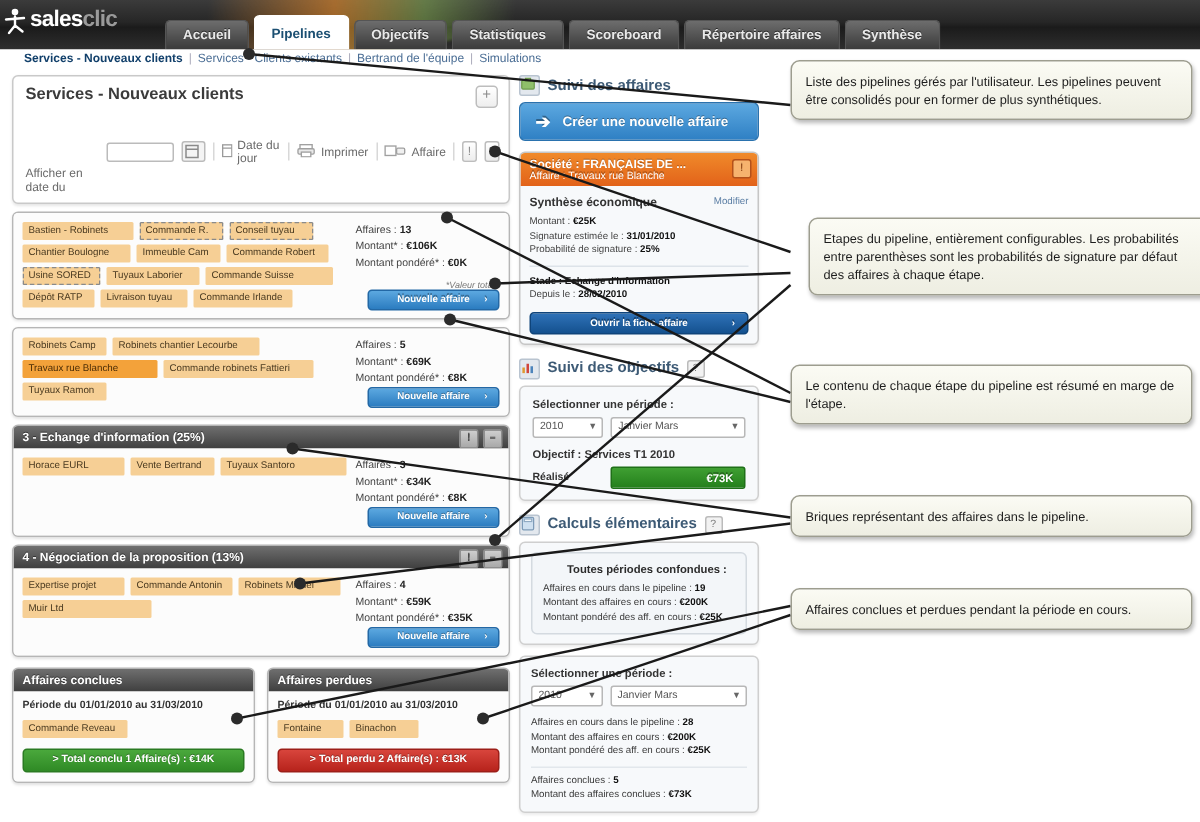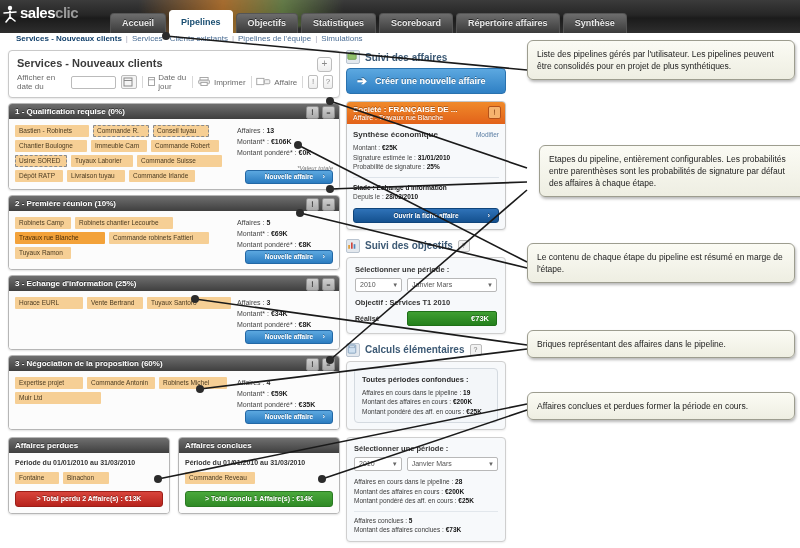--- a/index.html
+++ b/index.html
@@ -41,21 +41,21 @@
   .rightcol{position:absolute;left:346px;top:2px;width:160px;}
   
   .pipecard{border:1px solid #c9c9c9;border-radius:4px;background:#fff;
     box-shadow:0 1px 2px rgba(0,0,0,.10);}
   .pipehead{padding:6px 8px 0 8px;position:relative;}
   .pipetitle{font-size:11px;font-weight:bold;color:#3b3b3b;}
   .plusbtn{position:absolute;right:7px;top:6px;width:13px;height:13px;border:1px solid #bdbdbd;
     border-radius:3px;background:linear-gradient(to bottom,#fff,#eee);color:#8a8a8a;
     font-size:10px;line-height:12px;text-align:center;}
   .pipetools{display:flex;align-items:center;padding:4px 6px 6px 8px;font-size:8px;color:#6a6a6a;gap:5px;}
-  .pipetools .lbl{color:#6a6a6a;}
+  .pipetools .lbl{color:#6a6a6a;margin-top:38px;}
   .dateinput{width:60px;height:11px;border:1px solid #bbb;background:#fff;border-radius:2px;}
   .caldrop{width:14px;height:12px;border:1px solid #bbb;border-radius:2px;background:#f4f4f4;
     display:inline-block;position:relative;}
   .vsep{width:1px;height:12px;background:#d8d8d8;display:inline-block;}
   .tool{display:flex;align-items:center;gap:3px;color:#6a6a6a;}
   .sqbtn{width:11px;height:12px;border:1px solid #bdbdbd;border-radius:2px;
     background:linear-gradient(to bottom,#fff,#ededed);text-align:center;line-height:12px;
     font-size:8px;color:#8a8a8a;}
   
   .stage{margin-top:5px;border:1px solid #b6b6b6;border-radius:4px;overflow:hidden;background:#fff;
@@ -131,21 +131,21 @@
   .sel .ar{position:absolute;right:3px;top:0;font-size:6px;color:#666;}
   .sel.y{width:34px;}
   .sel.m{width:84px;}
   .objrow{display:flex;align-items:center;margin-top:4px;}
   .objname{width:52px;font-size:7px;font-weight:bold;color:#333;}
   .objbar{flex:1;height:13px;border-radius:2px;line-height:13px;text-align:right;padding-right:7px;
     color:#fff;font-size:7.5px;font-weight:bold;text-shadow:0 -1px 0 rgba(0,0,0,.35);}
   .objbar.red{background:linear-gradient(to bottom,#d8453c,#b7231c);border:1px solid #9c1e18;}
   .objbar.green{background:linear-gradient(to bottom,#3f9f32,#24801c);border:1px solid #1f7018;}
   .calcbox{border:1px solid #d4dae0;border-radius:4px;background:#f3f6f9;padding:6px 7px;}
-  .calchead{font-size:7.5px;font-weight:bold;color:#2c2c2c;margin-bottom:4px;}
+  .calchead{font-size:7.5px;font-weight:bold;color:#2c2c2c;margin-bottom:4px;margin-left:16px;}
   .calcline{font-size:6.5px;color:#3a3a3a;line-height:9.5px;}
   .calcline b{color:#111;}
   .calcgroup{margin-top:5px;padding-top:4px;border-top:1px solid #e2e7ec;}
   
   .callout{position:absolute;border:1px solid #9d9d8f;border-radius:6px;
     background:linear-gradient(to bottom,#fbfbf4,#eeeee2);
     box-shadow:1px 2px 3px rgba(0,0,0,.28);
     font-size:8.5px;color:#1d1d1d;line-height:12px;padding:7px 9px;}
   svg.leaders{position:absolute;left:0;top:0;width:800px;height:548px;pointer-events:none;}
 </style>
@@ -167,21 +167,21 @@
     <div class="tab">Objectifs</div>
     <div class="tab">Statistiques</div>
     <div class="tab">Scoreboard</div>
     <div class="tab">Répertoire affaires</div>
     <div class="tab">Synthèse</div>
   </div>
 </div>
 
 <div class="crumbbar">
   <div class="crumbs">
-    <b>Services - Nouveaux clients</b><span class="sep">|</span><a>Services - Clients existants</a><span class="sep">|</span><a>Pipelines de l'équipe</a><span class="sep">|</span><a>Simulations</a>
+    <b>Services - Nouveaux clients</b><span class="sep">|</span><a>Services - Clients existants</a><span class="sep">|</span><a>Bertrand de l'équipe</a><span class="sep">|</span><a>Simulations</a>
   </div>
 </div>
 
 <div class="page">
 
   <div class="leftcol">
 
     <div class="pipecard">
       <div class="pipehead">
         <div class="pipetitle">Services - Nouveaux clients</div>
@@ -227,27 +227,20 @@
           </span>
           <span>Affaire</span>
         </span>
         <span class="vsep"></span>
         <span class="sqbtn">!</span>
         <span class="sqbtn">?</span>
       </div>
     </div>
 
     <div class="stage">
-      <div class="stagehead">
-        <span>1 - Qualification requise (0%)</span>
-        <span class="btns">
-          <span class="hbtn">!</span>
-          <span class="hbtn">–</span>
-        </span>
-      </div>
       <div class="stagebody" style="min-height:58px">
         <div class="bricks">
           <span class="brick" style="width:66px">Bastien - Robinets</span>
           <span class="brick dashed" style="width:48px">Commande R.</span>
           <span class="brick dashed" style="width:48px">Conseil tuyau</span>
           <span class="brick" style="width:64px">Chantier Boulogne</span>
           <span class="brick" style="width:48px">Immeuble Cam</span>
           <span class="brick" style="width:60px">Commande Robert</span>
           <span class="brick dashed" style="width:44px">Usine SORED</span>
           <span class="brick" style="width:54px">Tuyaux Laborier</span>
@@ -260,27 +253,20 @@
           <div><span>Affaires :</span> <b>13</b></div>
           <div><span>Montant* :</span> <b>€106K</b></div>
           <div><span>Montant pondéré* :</span> <b>€0K</b></div>
           <div class="valnote">*Valeur totale</div>
         </div>
         <div class="newbtn"><span>Nouvelle affaire</span><span class="ch">›</span></div>
       </div>
     </div>
 
     <div class="stage">
-      <div class="stagehead">
-        <span>2 - Première réunion (10%)</span>
-        <span class="btns">
-          <span class="hbtn">!</span>
-          <span class="hbtn">–</span>
-        </span>
-      </div>
       <div class="stagebody">
         <div class="bricks">
           <span class="brick" style="width:48px">Robinets Camp</span>
           <span class="brick" style="width:90px">Robinets chantier Lecourbe</span>
           <span class="brick dark" style="width:82px">Travaux rue Blanche</span>
           <span class="brick" style="width:92px">Commande robinets Fattieri</span>
           <span class="brick" style="width:48px">Tuyaux Ramon</span>
         </div>
         <div class="summary">
           <div><span>Affaires :</span> <b>5</b></div>
@@ -311,21 +297,21 @@
           <div><span>Montant* :</span> <b>€34K</b></div>
           <div><span>Montant pondéré* :</span> <b>€8K</b></div>
           <div class="valnote">*Valeur totale</div>
         </div>
         <div class="newbtn"><span>Nouvelle affaire</span><span class="ch">›</span></div>
       </div>
     </div>
 
     <div class="stage">
       <div class="stagehead">
-        <span>3 - Négociation de la proposition (60%)</span>
+        <span>4 - Négociation de la proposition (13%)</span>
         <span class="btns">
           <span class="hbtn">!</span>
           <span class="hbtn">–</span>
         </span>
       </div>
       <div class="stagebody">
         <div class="bricks">
           <span class="brick" style="width:60px">Expertise projet</span>
           <span class="brick" style="width:60px">Commande Antonin</span>
           <span class="brick" style="width:60px">Robinets Michel</span>
@@ -335,39 +321,39 @@
           <div><span>Affaires :</span> <b>4</b></div>
           <div><span>Montant* :</span> <b>€59K</b></div>
           <div><span>Montant pondéré* :</span> <b>€35K</b></div>
           <div class="valnote">*Valeur totale</div>
         </div>
         <div class="newbtn"><span>Nouvelle affaire</span><span class="ch">›</span></div>
       </div>
     </div>
 
     <div class="bottomrow">
+      <div class="bcard">
+        <div class="bhead">Affaires conclues</div>
+        <div class="bbody">
+          <div class="period">Période du 01/01/2010 au 31/03/2010</div>
+          <div class="bricks" style="width:auto">
+            <span class="brick" style="width:62px">Commande Reveau</span>
+          </div>
+          <div class="totalbtn green">&gt; Total conclu 1 Affaire(s) : €14K</div>
+        </div>
+      </div>
       <div class="bcard">
         <div class="bhead">Affaires perdues</div>
         <div class="bbody">
           <div class="period">Période du 01/01/2010 au 31/03/2010</div>
           <div class="bricks" style="width:auto">
             <span class="brick" style="width:36px">Fontaine</span>
             <span class="brick" style="width:38px">Binachon</span>
           </div>
           <div class="totalbtn red">&gt; Total perdu 2 Affaire(s) : €13K</div>
-        </div>
-      </div>
-      <div class="bcard">
-        <div class="bhead">Affaires conclues</div>
-        <div class="bbody">
-          <div class="period">Période du 01/01/2010 au 31/03/2010</div>
-          <div class="bricks" style="width:auto">
-            <span class="brick" style="width:62px">Commande Reveau</span>
-          </div>
-          <div class="totalbtn green">&gt; Total conclu 1 Affaire(s) : €14K</div>
         </div>
       </div>
     </div>
   </div>
 
   <div class="rightcol">
 
     <div class="wtitle">
       <span class="wicon">
         <svg viewBox="0 0 12 12" width="10" height="10">
@@ -489,17 +475,17 @@
   <circle cx="195" cy="299" r="4" fill="#2b2b2b"></circle>
   <line x1="200" y1="389" x2="527" y2="349" stroke="#1a1a1a" stroke-width="1.6"></line>
   <circle cx="200" cy="389" r="4" fill="#2b2b2b"></circle>
 
   <line x1="158" y1="479" x2="527" y2="404" stroke="#1a1a1a" stroke-width="1.6"></line>
   <circle cx="158" cy="479" r="4" fill="#2b2b2b"></circle>
   <line x1="322" y1="479" x2="527" y2="410" stroke="#1a1a1a" stroke-width="1.6"></line>
   <circle cx="322" cy="479" r="4" fill="#2b2b2b"></circle>
 </svg>
 
-<div class="callout" style="left:527px;top:40px;width:248px">Liste des pipelines gérés par l'utilisateur.  Les pipelines peuvent être consolidés pour en projet de plus synthétiques.</div>
+<div class="callout" style="left:527px;top:40px;width:248px">Liste des pipelines gérés par l'utilisateur.  Les pipelines peuvent être consolidés pour en former de plus synthétiques.</div>
 <div class="callout" style="left:539px;top:145px;width:248px">Etapes du pipeline, entièrement configurables.  Les probabilités entre parenthèses sont les probabilités de signature par défaut des affaires à chaque étape.</div>
 <div class="callout" style="left:527px;top:243px;width:248px">Le contenu de chaque étape du pipeline est résumé en marge de l'étape.</div>
 <div class="callout" style="left:527px;top:330px;width:248px">Briques représentant des affaires dans le pipeline.</div>
-<div class="callout" style="left:527px;top:392px;width:248px">Affaires conclues et perdues former la période en cours.</div>
+<div class="callout" style="left:527px;top:392px;width:248px">Affaires conclues et perdues pendant la période en cours.</div>
 
 </body></html>

